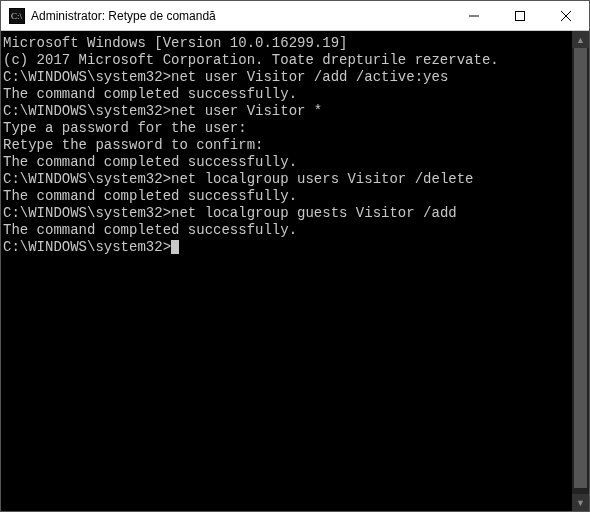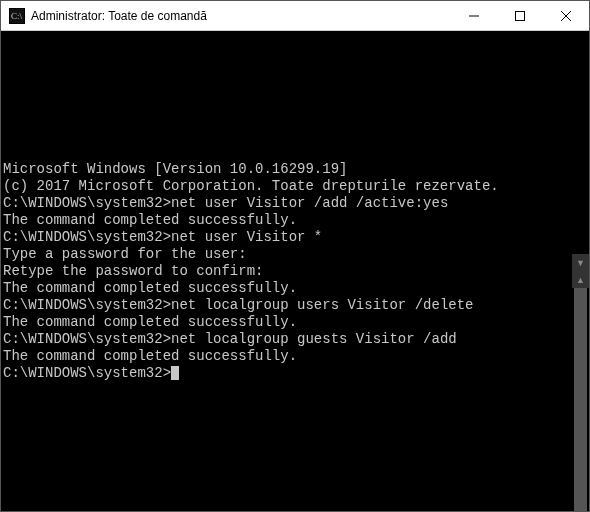--- a/index.html
+++ b/index.html
@@ -3,21 +3,21 @@
 <meta charset="utf-8">
 <style>
   * { margin: 0; padding: 0; box-sizing: border-box; }
   html, body { width: 590px; height: 512px; overflow: hidden; font-family: "Segoe UI", sans-serif; background: #000; }
   .window { width: 590px; height: 512px; background: #000; border: 1px solid #555; display: flex; flex-direction: column; }
   .titlebar { height: 30px; background: #fff; display: flex; align-items: center; color: #000; font-size: 12px; border-bottom: 1px solid #ccc; }
   .titlebar .icon-box { width: 16px; height: 16px; margin: 0 6px 0 8px; display:flex; align-items:center; justify-content:center; }
   .titlebar .title { flex: 1; white-space: nowrap; overflow: hidden; }
   .win-controls { display: flex; height: 100%; }
   .win-btn { width: 46px; height: 100%; display: flex; align-items: center; justify-content: center; color: #000; }
-  .client { flex: 1; display: flex; background: #000; align-items: center; }
+  .client { flex: 1; display: flex; background: #000; }
   .terminal { flex: 1; padding: 4px 2px; font-family: Consolas, "Courier New", monospace; font-size: 14px; line-height: 17px; color: #c8c8c8; white-space: pre; overflow: hidden; }
   .scrollbar { width: 17px; background: #222; position: relative; }
   .scroll-arrow { position: absolute; left: 0; width: 17px; height: 17px; background: #333; display:flex; align-items:center; justify-content:center; color:#888; font-size:9px; }
   .scroll-arrow.up { top: 0; }
   .scroll-arrow.down { bottom: 0; }
   .scroll-thumb { position: absolute; left: 2px; width: 13px; background: #555; }
   .cursor { display:inline-block; width:8px; height:14px; background:#c8c8c8; vertical-align:text-bottom; margin-bottom:1px; animation: blink 1s steps(1) infinite; }
   @keyframes blink { 50% { opacity: 0; } }
   .line { display:block; }
 </style>
@@ -26,21 +26,21 @@
 
 <div class="window">
   <div class="titlebar">
     <span class="icon-box">
       <svg width="16" height="16" viewBox="0 0 16 16">
           <rect x="0" y="0" width="16" height="16" fill="#000"></rect>
           <rect x="1" y="1" width="14" height="14" fill="#111"></rect>
           <text x="2" y="11" font-size="9" fill="#ccc" font-family="Consolas">C:\</text>
         </svg>
     </span>
-    <span class="title">Administrator: Toate de comandă</span>
+    <span class="title">Administrator: Retype de comandă</span>
     <div class="win-controls">
       <div class="win-btn">
         <svg width="10" height="10" viewBox="0 0 10 10">
             <line x1="0" y1="5" x2="10" y2="5" stroke="#000" stroke-width="1"></line>
           </svg>
       </div>
       <div class="win-btn">
         <svg width="10" height="10" viewBox="0 0 10 10">
             <rect x="0.5" y="0.5" width="9" height="9" fill="none" stroke="#000" stroke-width="1"></rect>
           </svg>

